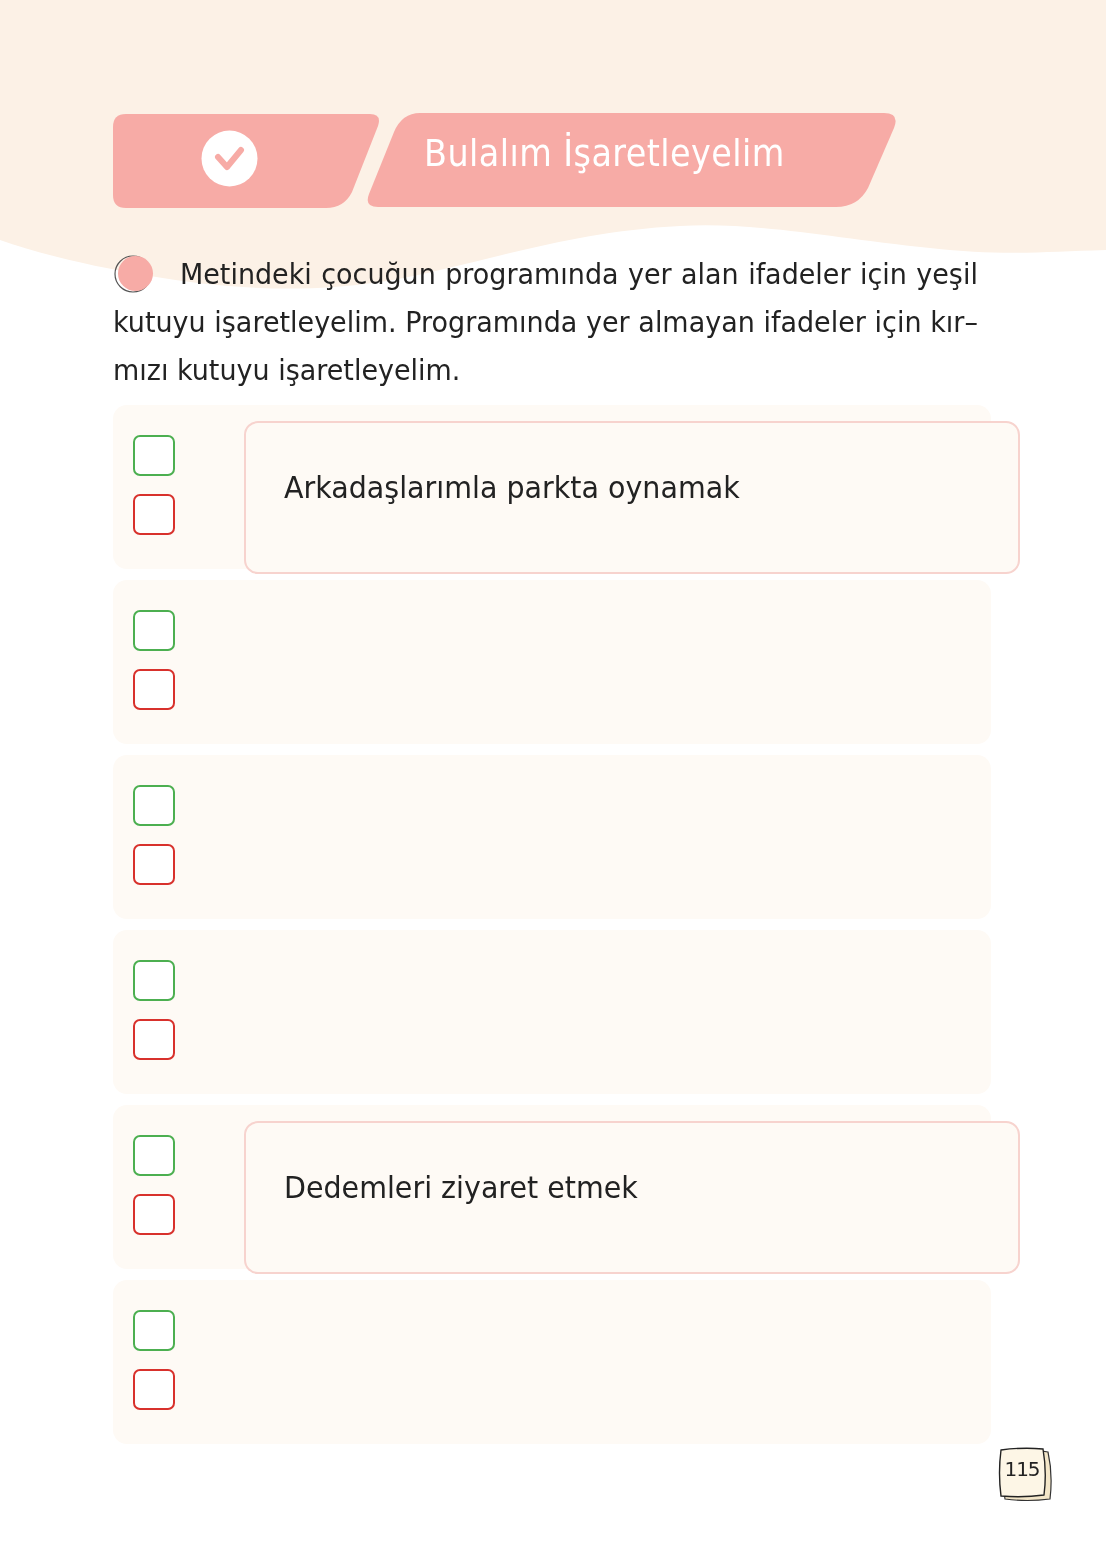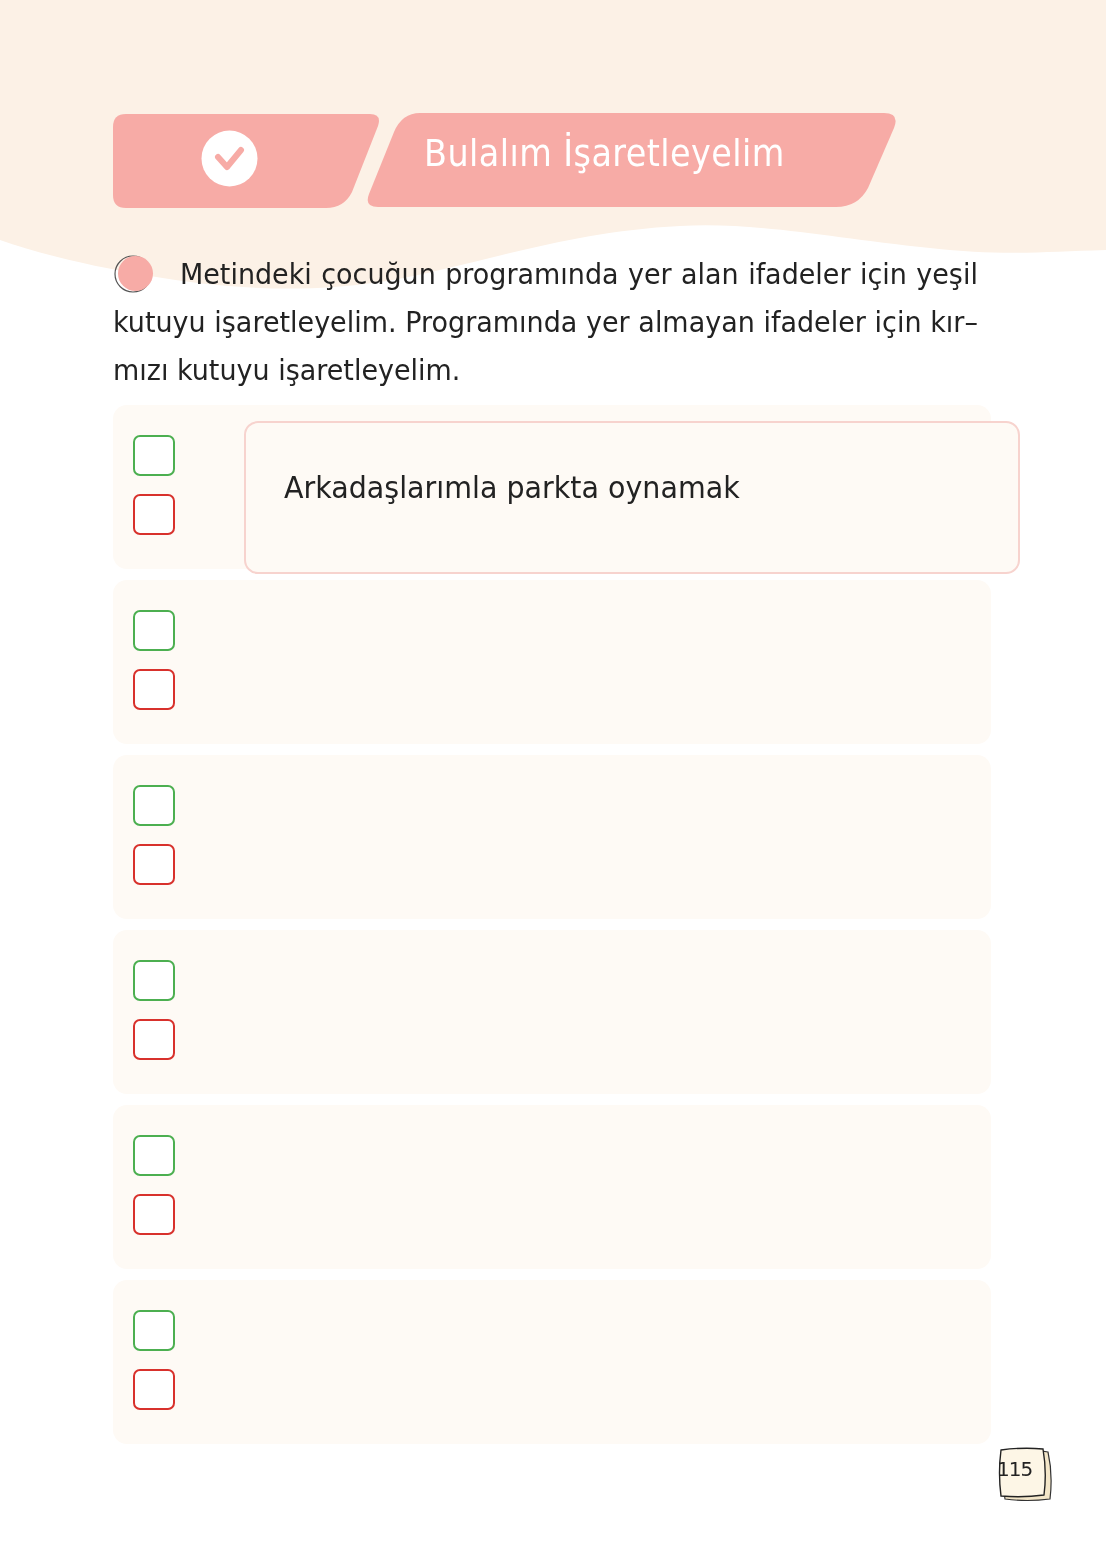--- a/index.html
+++ b/index.html
@@ -46,21 +46,21 @@
   .item-text {
     position: absolute; left: 38px; top: 42px;
     font-size: 31px; line-height: 44px; color: #222;
     transform: scaleX(0.92); transform-origin: left center; white-space: nowrap;
   }
   .page-num {
     position: absolute; left: 997px; top: 1446px; width: 54px; height: 55px; z-index: 2;
   }
   .page-num svg { position: absolute; left: 0; top: 0; }
   .page-num span {
-    position: absolute; left: 0; top: 11px; width: 50px; text-align: left;
+    position: absolute; left: 0; top: 11px; width: 50px; text-align: center;
     font-size: 20px; color: #222; letter-spacing: -1px;
   }
 </style>
 </head>
 <body>
 
 <svg class="bg-wave" viewBox="0 0 1106 300" xmlns="http://www.w3.org/2000/svg">
   <path d="M0,0 L1106,0 L1106,250 C1040,252 1000,256 930,248 C830,238 760,222 680,226 C560,232 470,268 380,282 C300,294 220,288 150,276 C90,266 40,254 0,240 Z" fill="#fcf1e6"></path>
 </svg>
 
@@ -99,20 +99,23 @@
     <div class="cb green"></div>
     <div class="cb red"></div>
   </div>
   <div class="row" style="top:525px">
     <div class="cb green"></div>
     <div class="cb red"></div>
   </div>
   <div class="row" style="top:700px">
     <div class="cb green"></div>
     <div class="cb red"></div>
+    <div class="item-box">
+      <div class="item-text">Dedemleri ziyaret etmek</div>
+    </div>
   </div>
   <div class="row" style="top:875px">
     <div class="cb green"></div>
     <div class="cb red"></div>
   </div>
 </div>
 
 <div class="page-num">
   <svg width="58" height="58" viewBox="0 0 58 58" xmlns="http://www.w3.org/2000/svg">
     <path d="M9,5 Q30,2 51,6 Q56,28 53,53 Q30,56 8,53 Q4,30 9,5 Z" fill="#f3e6c8" stroke="#333" stroke-width="1.2"></path>

